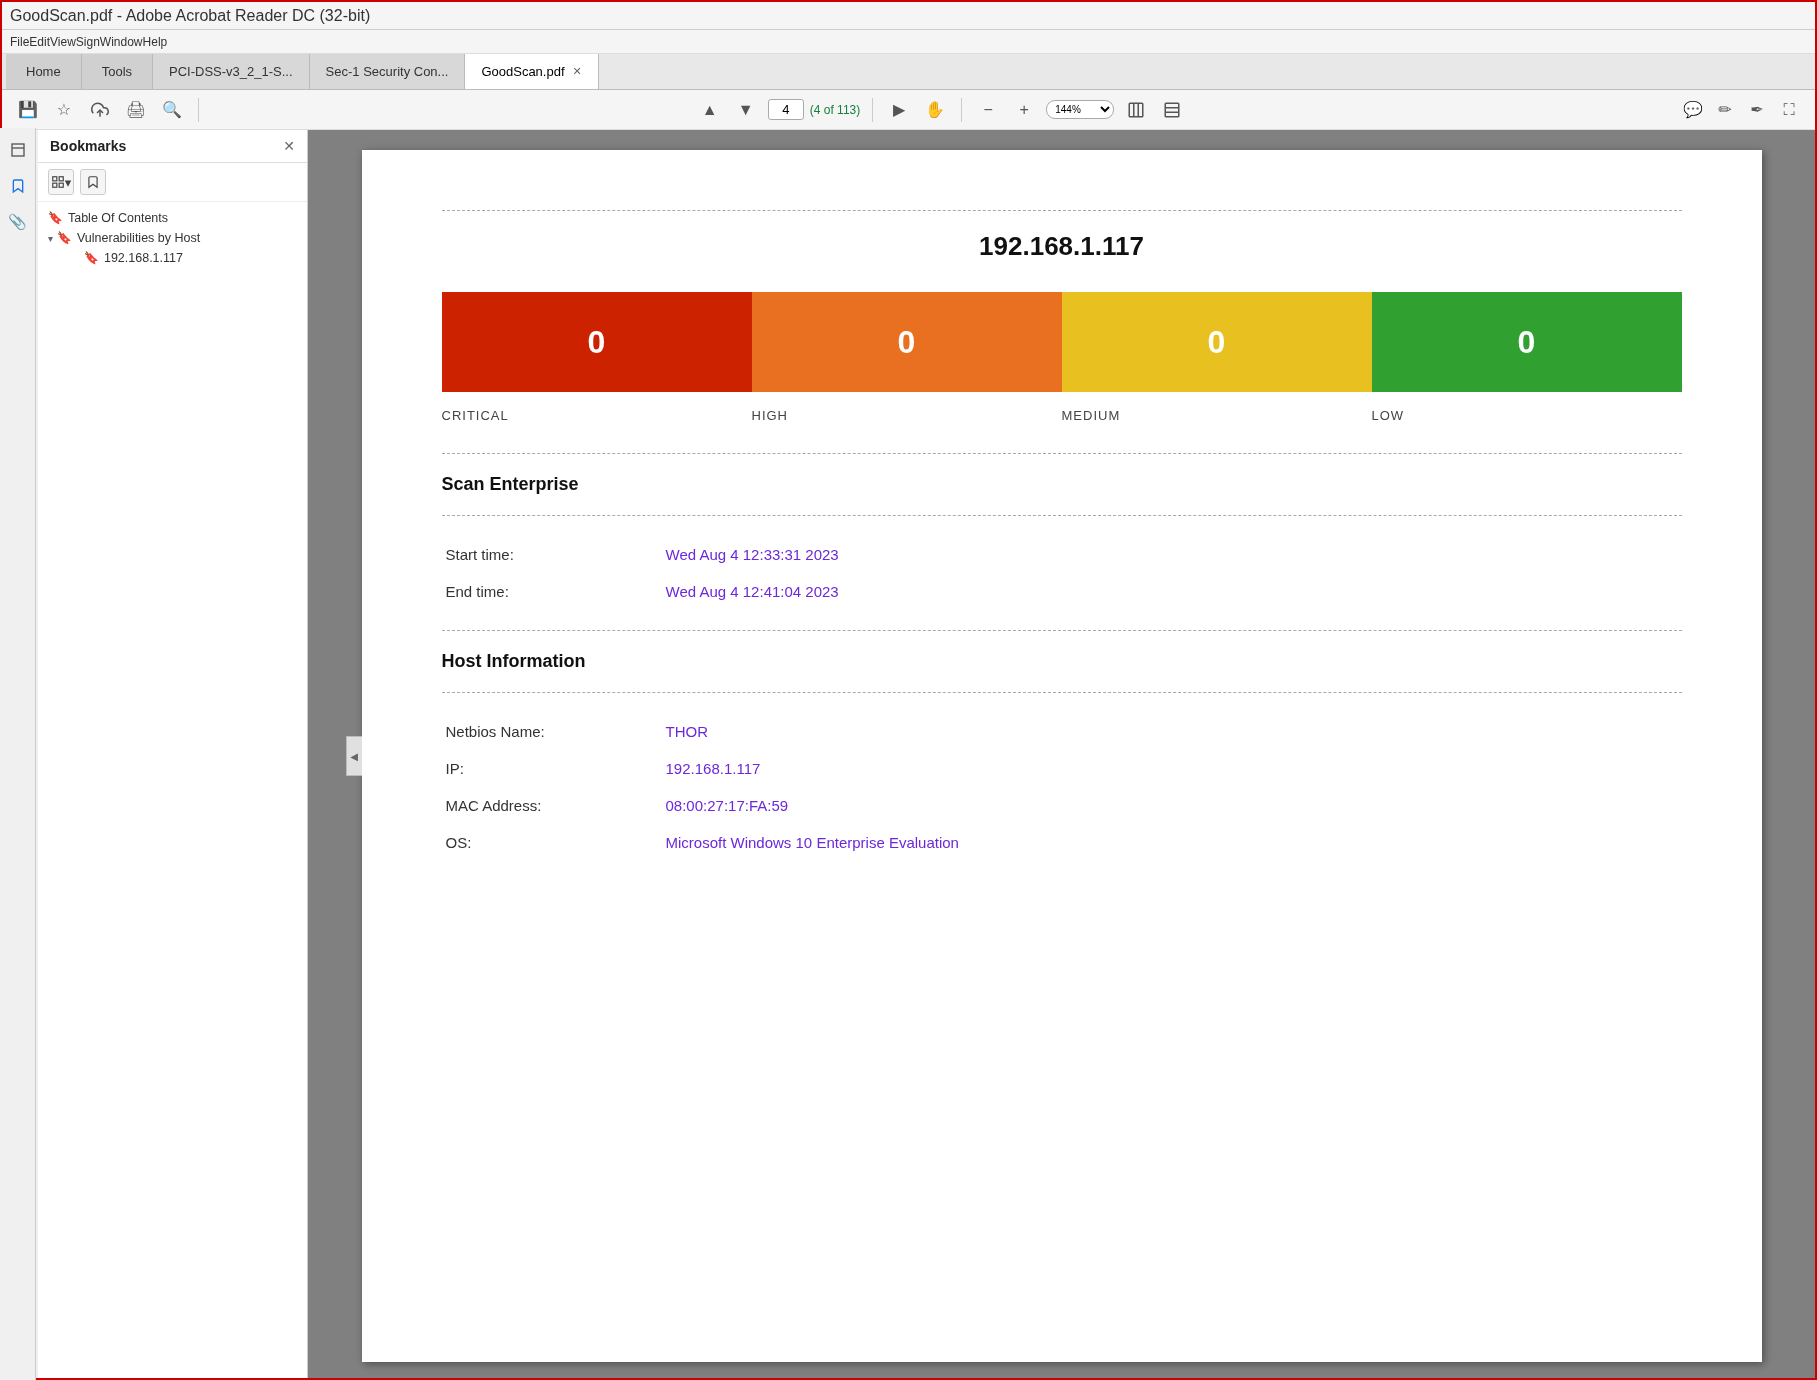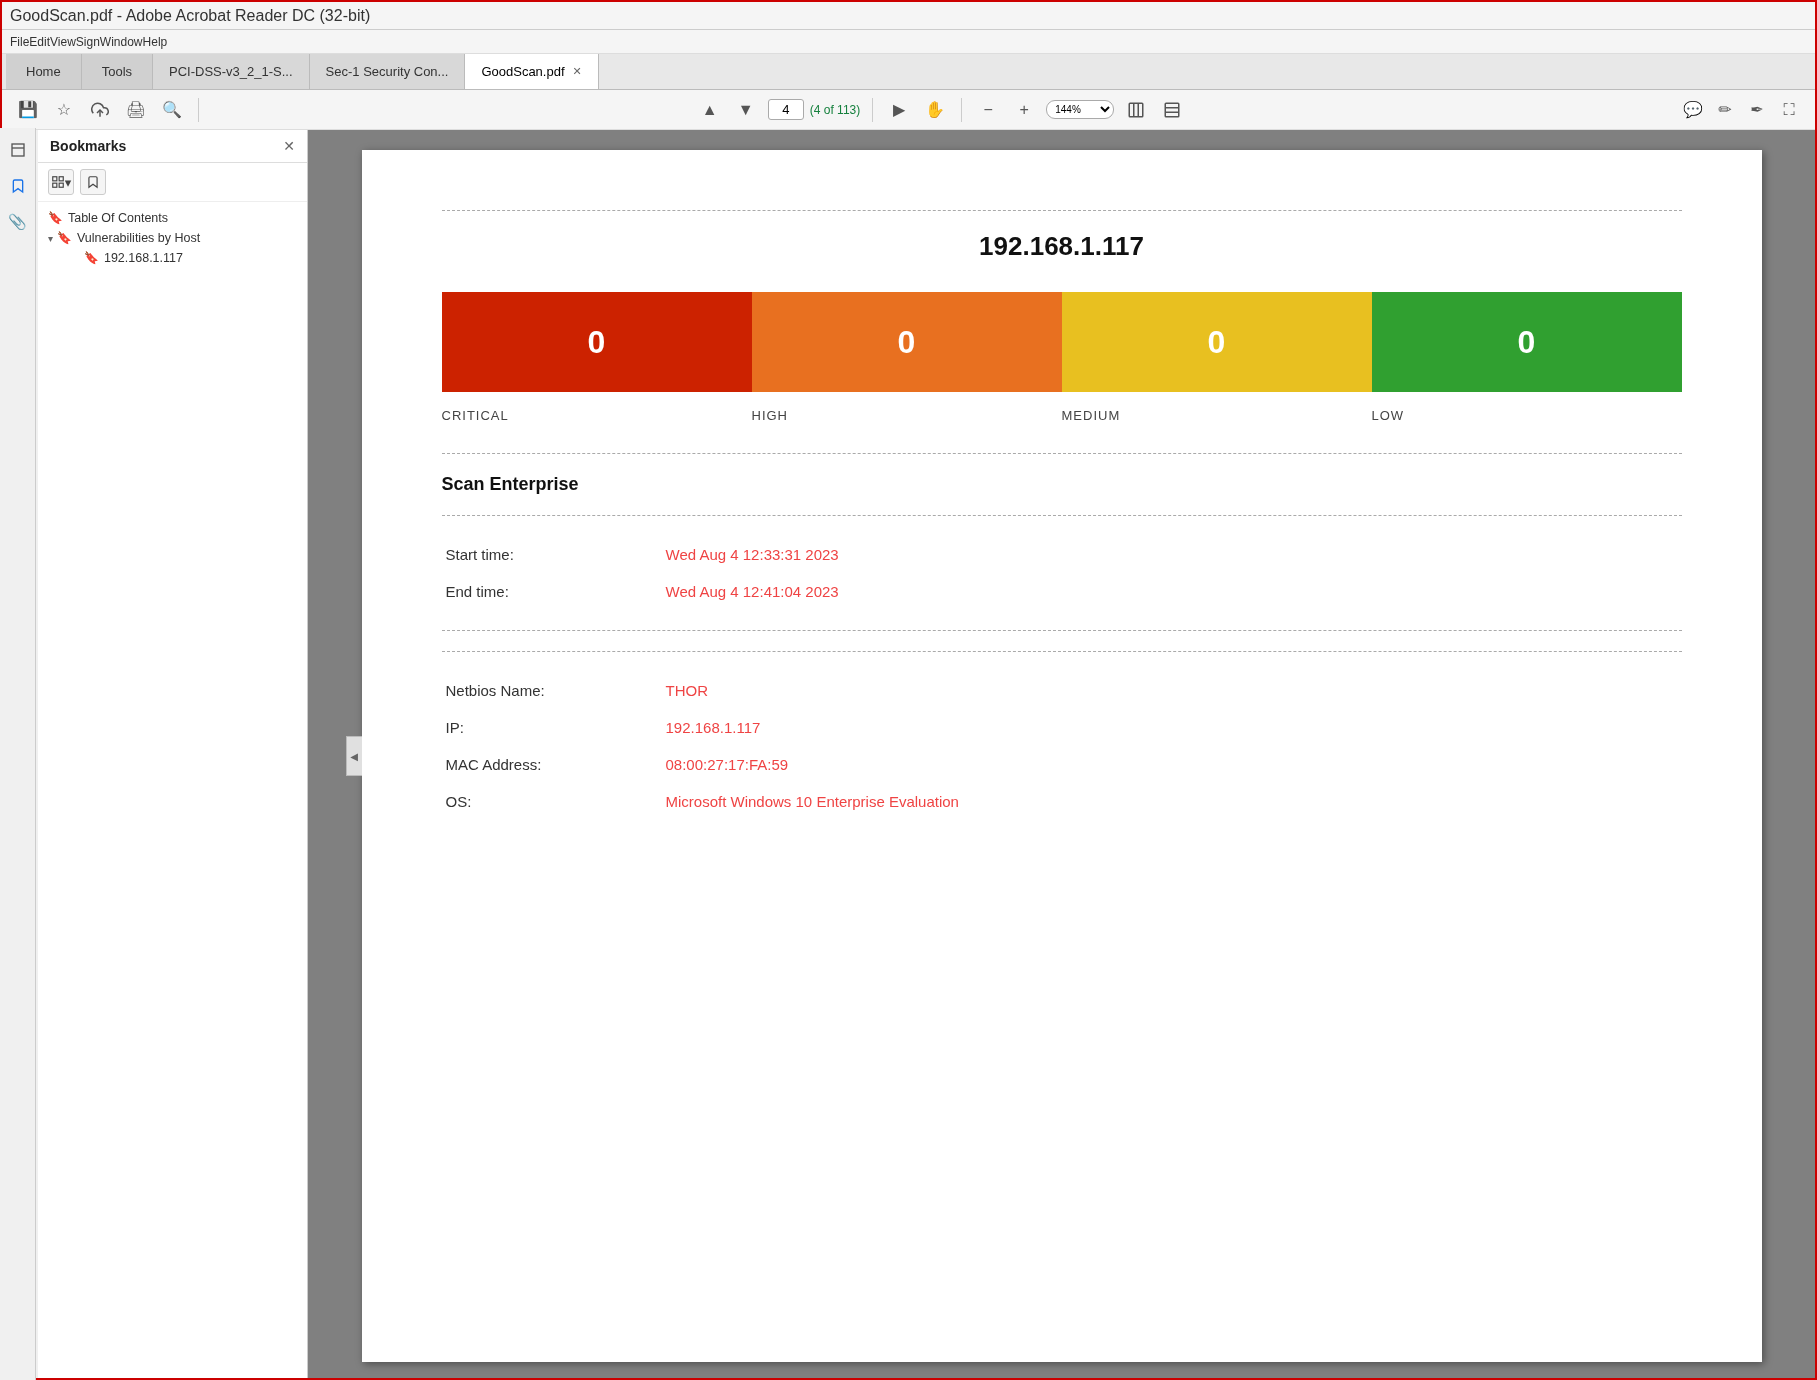--- a/index.html
+++ b/index.html
@@ -355,21 +355,21 @@
       font-size: 15px;
       color: #222;
       vertical-align: top;
     }
     .info-table td:first-child {
       width: 220px;
       font-weight: 400;
       color: #333;
     }
     .info-table td:last-child {
-      color: #ef4444;
+      color: #6d28d9;
       margin-left: 28px;
     }
   </style>
 </head>
 <body>
 
 <div class="title-bar">
   <span class="title-bar-text">GoodScan.pdf - Adobe Acrobat Reader DC (32-bit)</span>
 </div>
 
@@ -548,20 +548,21 @@
         </tr>
         <tr>
           <td>End time:</td>
           <td>Wed Aug 4 12:41:04 2023</td>
         </tr>
       </tbody>
         </table>
 
       <hr class="divider-line">
 
+      <div class="section-title">Host Information</div>
       <hr class="divider-line">
       <table class="info-table">
         <tbody>
             <tr>
           <td>Netbios Name:</td>
           <td>THOR</td>
         </tr>
         <tr>
           <td>IP:</td>
           <td>192.168.1.117</td>

